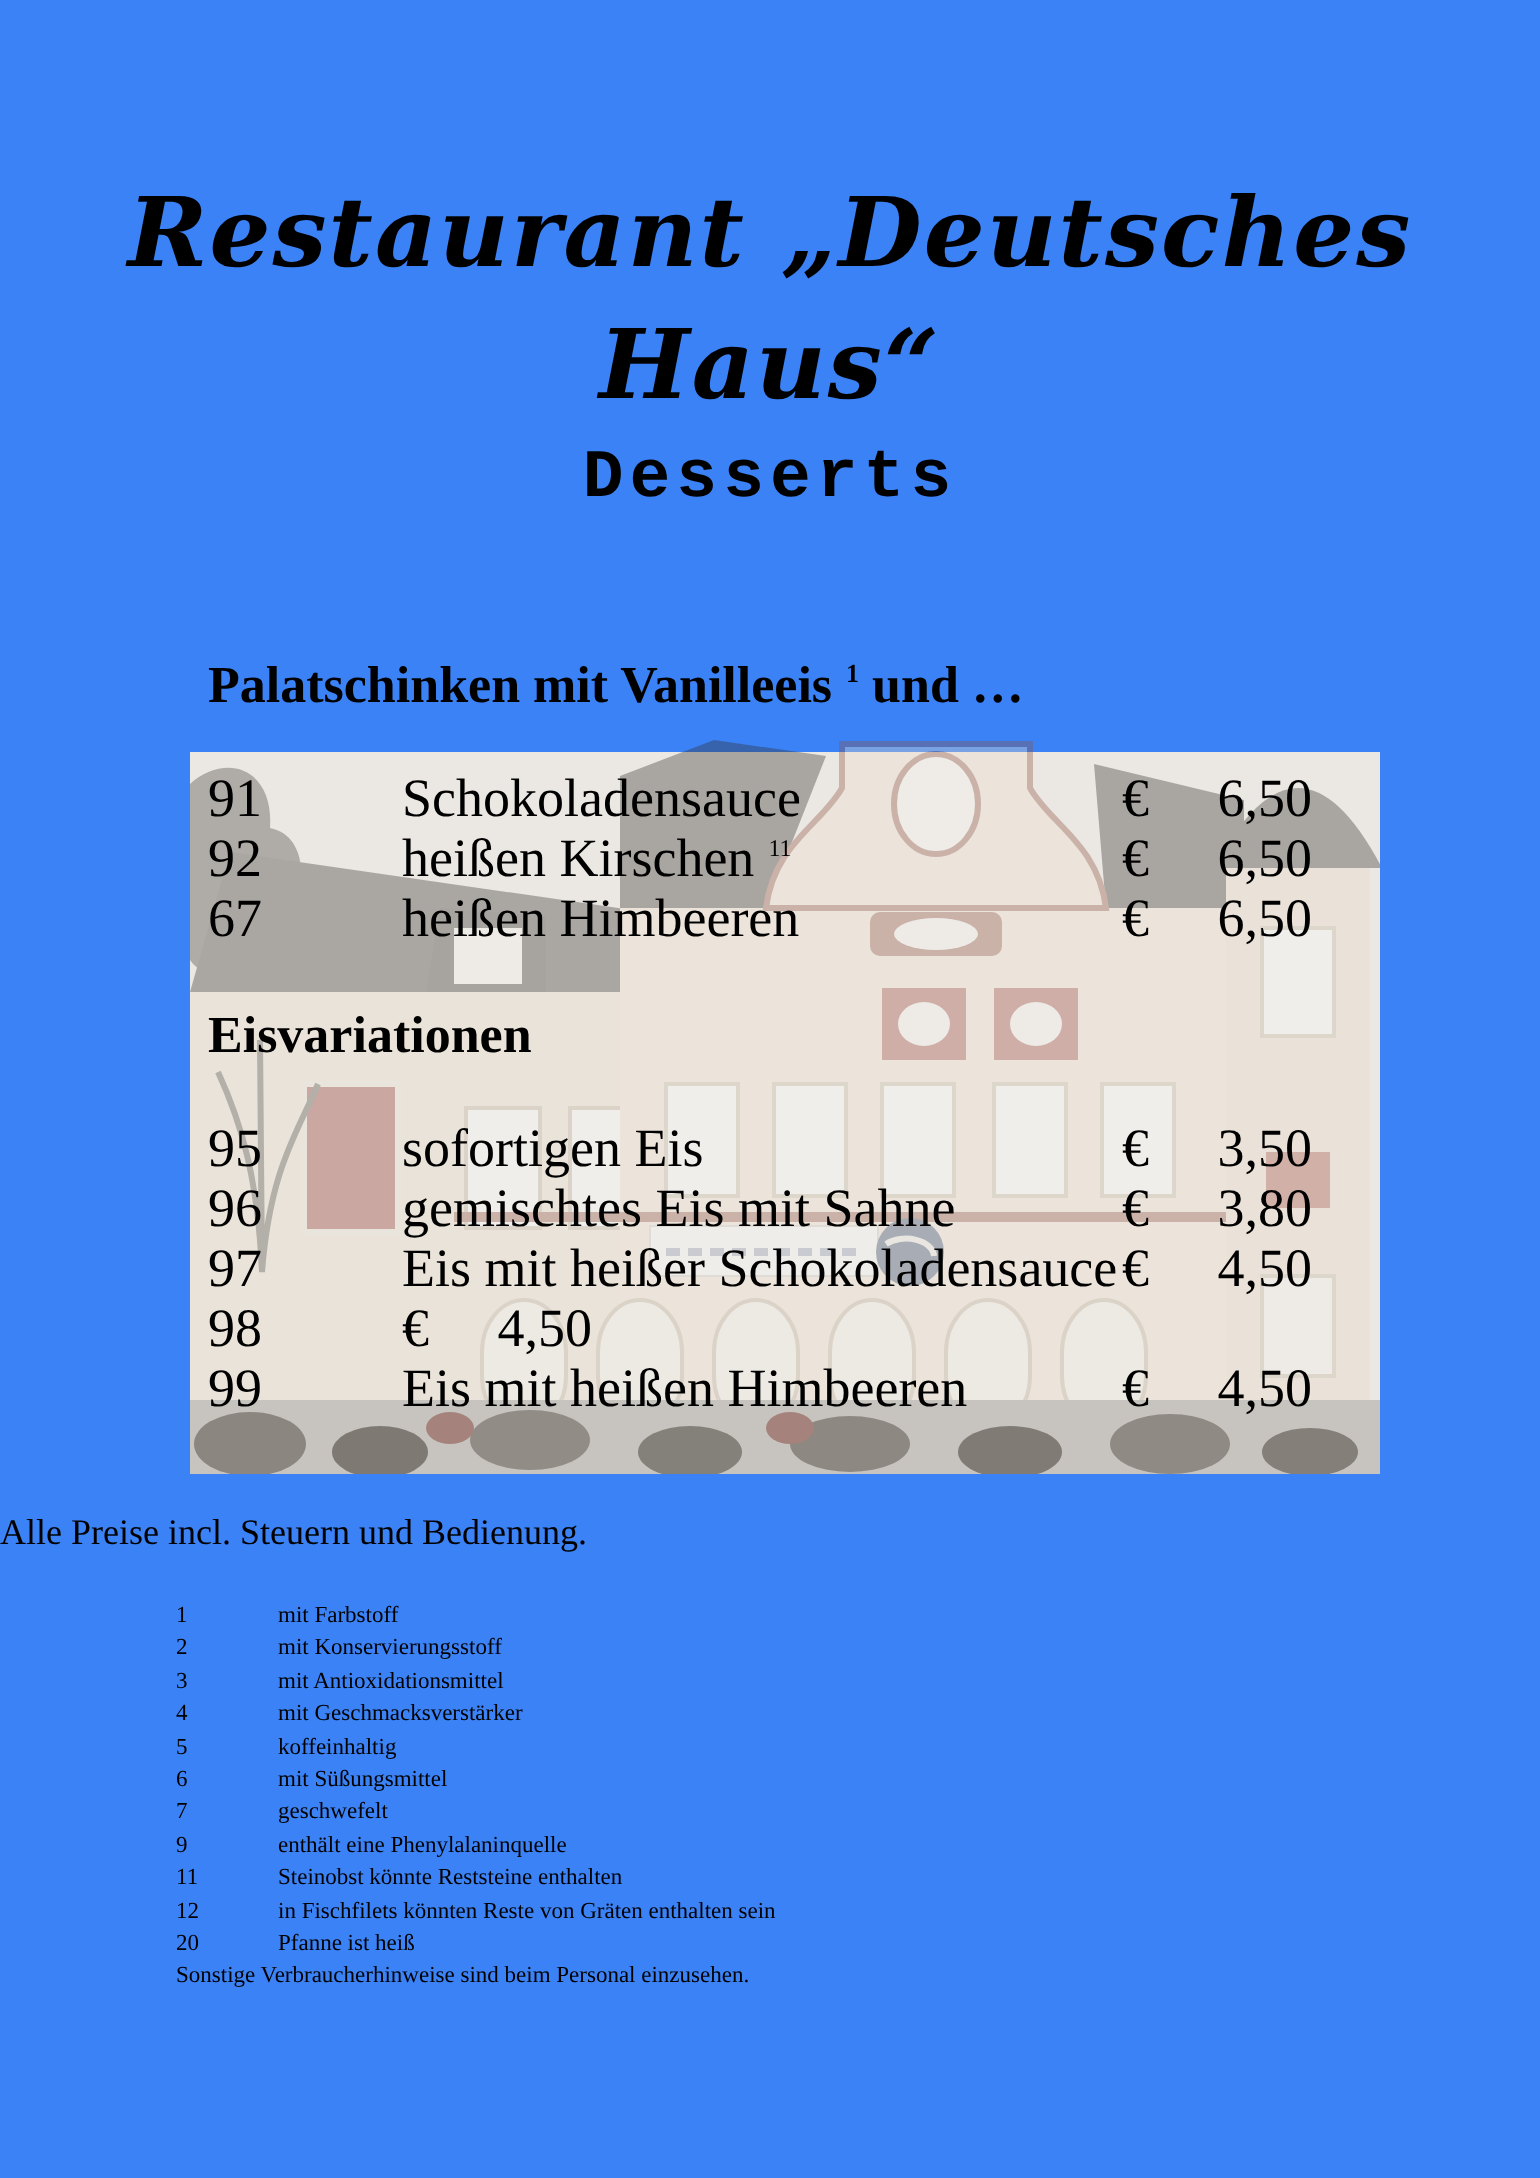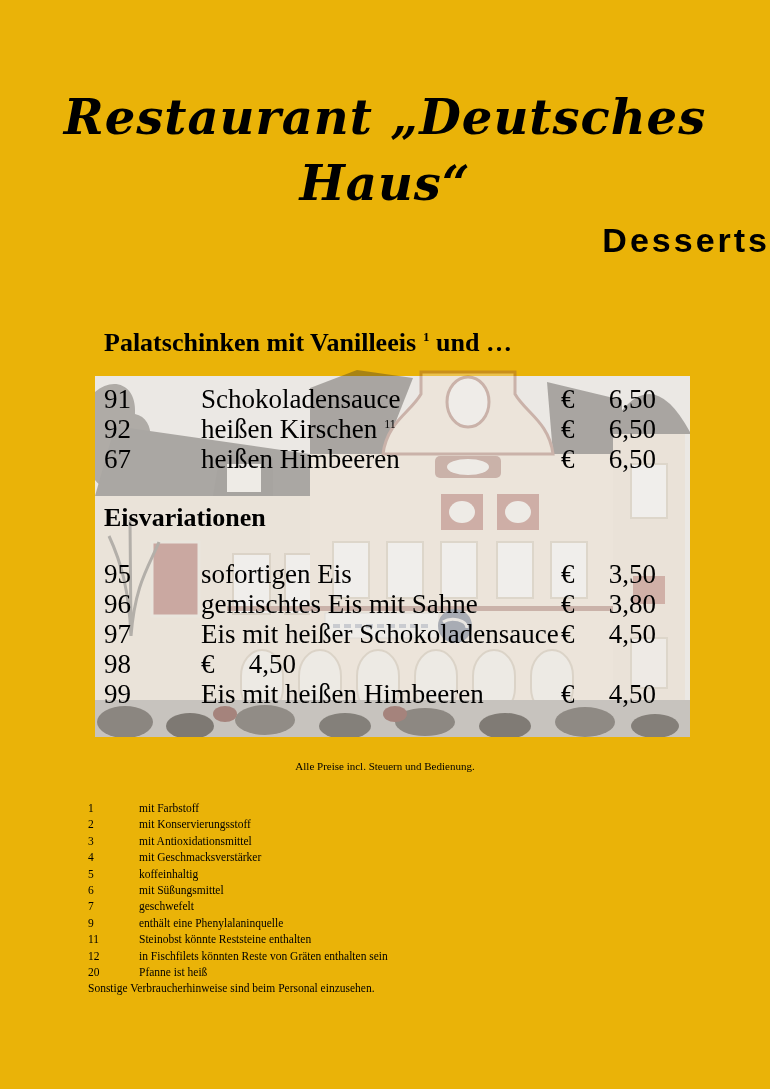--- a/index.html
+++ b/index.html
@@ -1,31 +1,31 @@
 <!DOCTYPE html>
 <html><head>
 <meta charset="utf-8">
 <style>
   html,body { margin:0; padding:0; background:#ffffff; }
   .page {
-    position:relative; width:770px; height:1089px; background:#eab308;
+    position:relative; width:770px; height:1089px; background:#3b82f6;
     font-family:"Liberation Serif", serif; color:#000; overflow:hidden;
   }
 
   
   .title {
     position:absolute; top:84px; left:0; width:100%; text-align:center;
     font-family:"DejaVu Serif", serif; font-style:italic; font-weight:bold;
     font-size:48px; line-height:66px; letter-spacing:1px; margin:0;
   }
 
   
   .desserts {
-    position:absolute; top:218px; left:0; width:100%; text-align:right;
-    font-family:Liberation Sans, sans-serif; font-weight:bold;
+    position:absolute; top:218px; left:0; width:100%; text-align:center;
+    font-family:Liberation Mono, monospace; font-weight:bold;
     font-size:34px; line-height:44px; letter-spacing:3px;
   }
 
   
   .photo { position:absolute; left:95px; top:370px; width:595px; height:367px; }
   .photo svg { display:block; }
 
   
   .menu { position:absolute; left:104px; top:326px; width:552px; }
   .section + .section { margin-top:27px; }
@@ -34,22 +34,22 @@
   .sec-rows { margin-top:25px; }
   .menu-row { display:flex; font-size:27px; line-height:30px; }
   .row-num { width:97px; }
   .row-name { flex:1; }
   .row-sup { font-size:12px; vertical-align:super; margin-left:7px; line-height:0; }
   .row-cur { width:47px; }
   .row-price { width:48px; text-align:right; }
 
   
   .note {
-    position:absolute; top:756px; left:0; width:100%; text-align:center;
-    font-size:11px; line-height:20px;
+    position:absolute; top:756px; left:0; width:100%; 
+    font-size:18px; line-height:20px;
   }
 
   
   .footnotes { position:absolute; left:88px; top:800px; width:600px; font-size:11.5px; }
   .fn { display:flex; line-height:16.4px; }
   .fn-num { width:51px; }
   .fn-closing { line-height:16.4px; margin-top:0; }
 </style>
 </head>
 <body>

